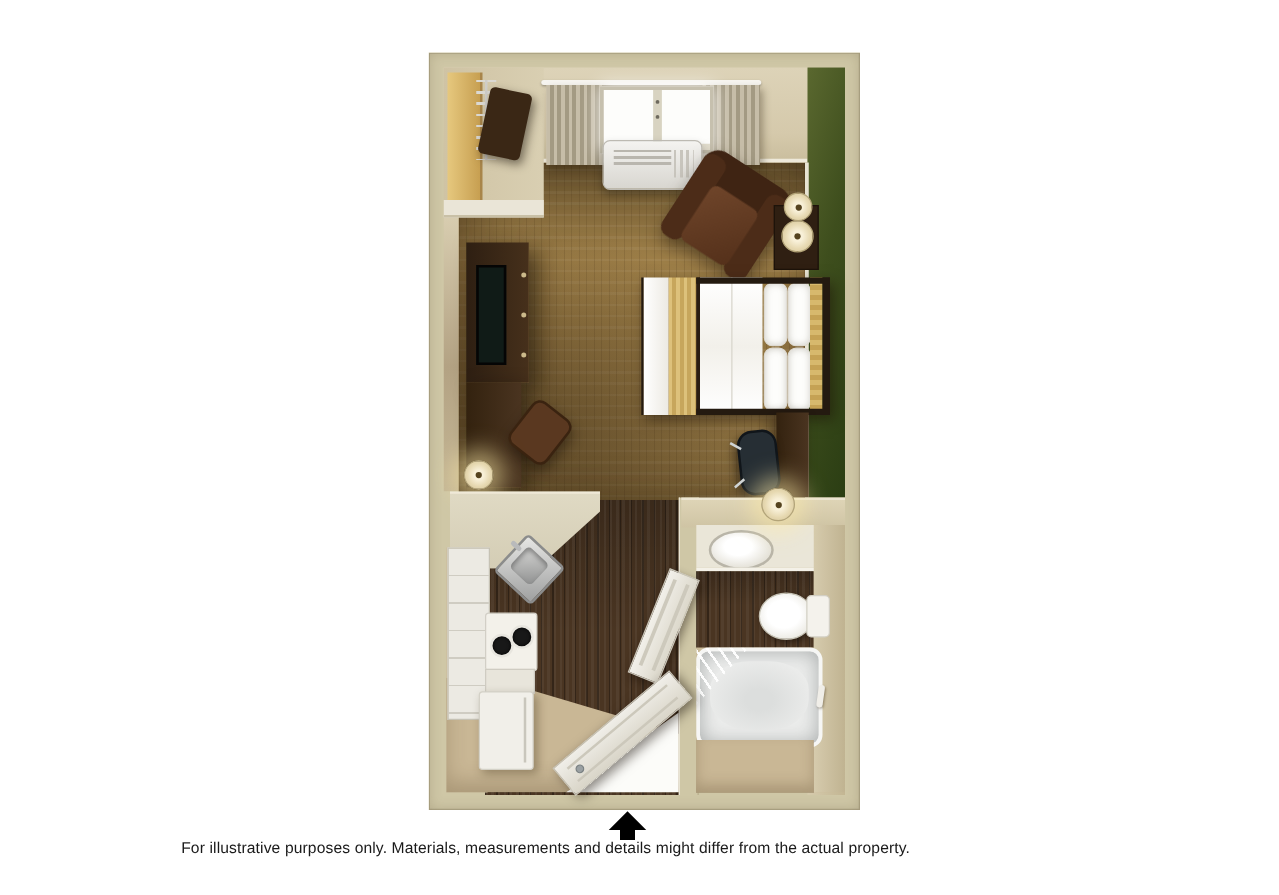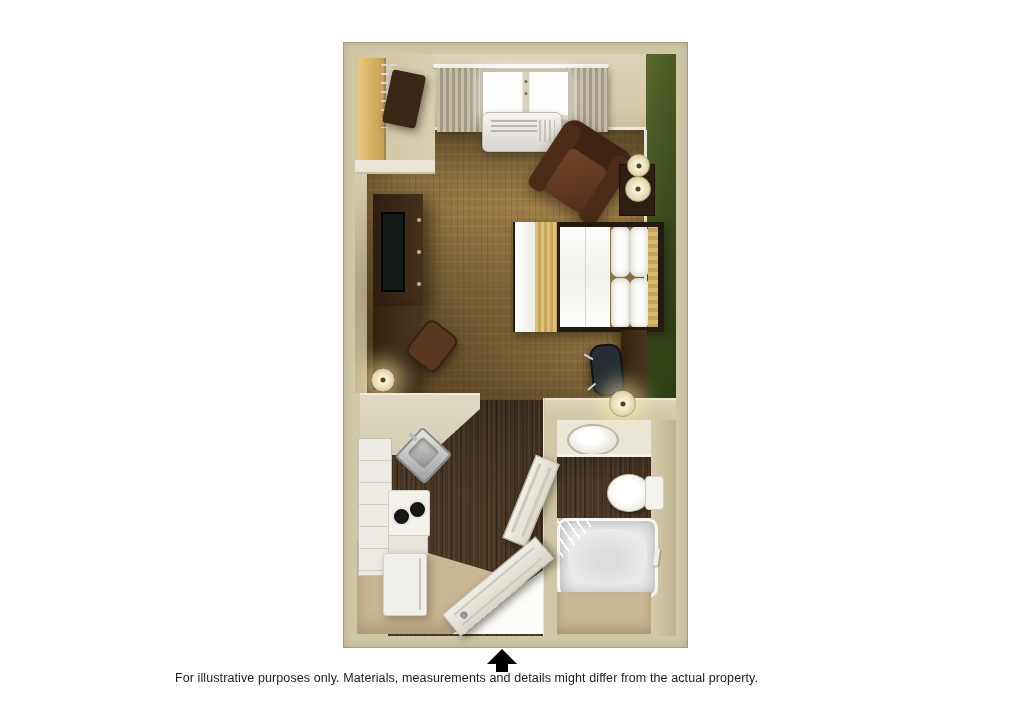--- a/index.html
+++ b/index.html
@@ -195,21 +195,21 @@
   .entry-door:after{content:"";position:absolute;left:8px;bottom:6px;width:104px;height:2px;background:#ccc8bb;}
   .entry-door .door-knob{position:absolute;left:12px;top:10px;width:5px;height:5px;border-radius:50%;
     background:#9aa0a2;border:1px solid #7a8082;}
   
   .compass{left:487px;top:649px;width:30px;height:24px;}
   .compass .head{position:absolute;left:0;top:0;width:0;height:0;
     border-left:15px solid transparent;border-right:15px solid transparent;
     border-bottom:15px solid var(--arrow-black,#000);}
   .compass .stem{position:absolute;left:9px;top:15px;width:12px;height:8px;background:var(--arrow-black,#000);}
   .caption{left:0;top:671px;width:873px;text-align:center;
-    color:var(--caption-text,#1a1a1a);font-size:12.5px;letter-spacing:.1px;padding-left:30px;}
+    color:var(--caption-text,#1a1a1a);font-size:12.5px;letter-spacing:.1px;}
 </style>
 </head>
 <body>
 
 <div class="abs plan">
 
   <div class="abs top-wall"></div>
   <div class="abs left-wall"></div>
   <div class="abs carpet"></div>
   <div class="abs baseboard-top"></div>

